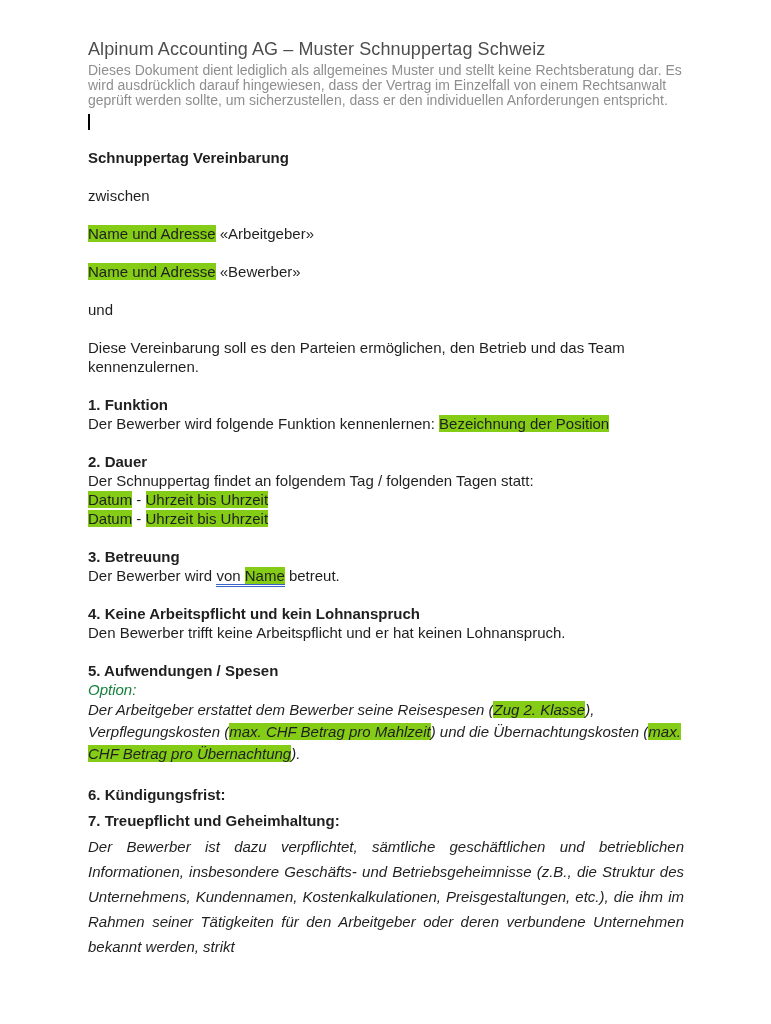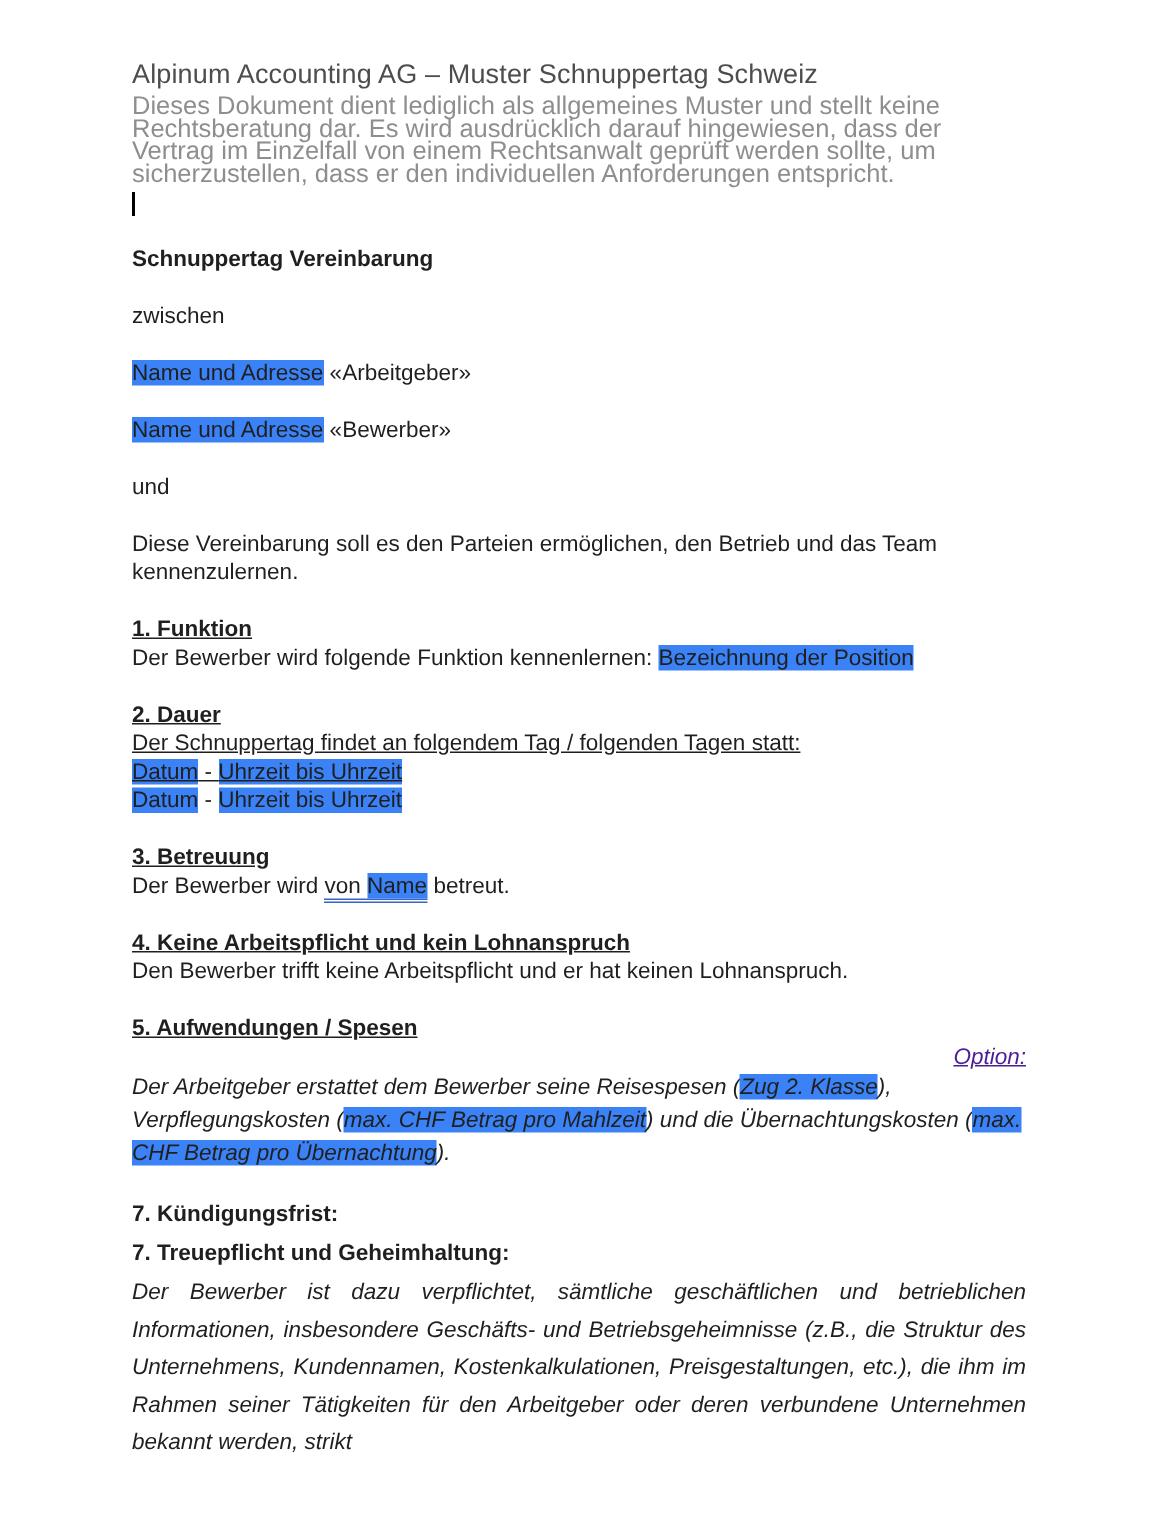--- a/index.html
+++ b/index.html
@@ -23,52 +23,51 @@
   
   .doc-title {
     font-size: 18px;
     line-height: 22px;
     color: #4d4d4d;
     margin: 0 0 3px 0;
     font-weight: 400;
     letter-spacing: 0.1px;
   }
   .doc-disclaimer {
-    font-size: 17px;
+    font-size: 14px;
     line-height: 15px;
     color: #8e8e8e;
     margin: 0 0 3px 0;
   }
   .caret-line {
     height: 19px;
     margin: 0 0 18px 0;
   }
   .caret {
     display: inline-block;
     width: 1.5px;
     height: 16px;
     background: #000;
     vertical-align: middle;
   }
   
   p { margin: 0 0 19px 0; }
   .bold { font-weight: 700; }
-  .tight { margin-bottom: 0; text-decoration: underline; }
+  .tight { margin-bottom: 0; }
   .oneline { white-space: nowrap; }
   
   .hl {
-    background: #3b82f6;
+    background: #84cc16;
     cursor: pointer;
   }
   
   .red-italic {
-    color: #4c1d95;
+    color: #15803d;
     font-style: italic;
     font-weight: 400;
-    text-align: right;
   }
   
   .grammar {
     border-bottom: 3px double #3a63c8;
   }
   
   .opt-para { line-height: 22px; font-style: italic; }
   
   .sp15 { line-height: 26px; margin-bottom: 0; }
   .sp15-gap { margin-bottom: 20px; }
@@ -113,18 +112,18 @@
   <p class="bold tight oneline">3. Betreuung</p>
   <p class="oneline"><span>Der Bewerber wird </span><span class="grammar"><span>von </span><span class="hl">Name</span></span><span> betreut.</span></p>
 
   <p class="bold tight oneline">4. Keine Arbeitspflicht und kein Lohnanspruch</p>
   <p class="oneline">Den Bewerber trifft keine Arbeitspflicht und er hat keinen Lohnanspruch.</p>
 
   <p class="bold tight oneline">5. Aufwendungen / Spesen</p>
   <p class="tight red-italic oneline">Option:</p>
   <p class="opt-para" style="margin-bottom:17px;"><span>Der Arbeitgeber erstattet dem Bewerber seine Reisespesen (</span><span class="hl">Zug 2. Klasse</span><span>), Verpflegungskosten (</span><span class="hl">max. CHF Betrag pro Mahlzeit</span><span>) und die Übernachtungskosten (</span><span class="hl">max. CHF Betrag pro Übernachtung</span><span>).</span></p>
 
-  <p class="bold sp15 oneline">7. Kündigungsfrist:</p>
+  <p class="bold sp15 oneline">6. Kündigungsfrist:</p>
 
   <p class="bold sp15 oneline">7. Treuepflicht und Geheimhaltung:</p>
   <p class="justified">Der Bewerber ist dazu verpflichtet, sämtliche geschäftlichen und betrieblichen Informationen, insbesondere Geschäfts- und Betriebsgeheimnisse (z.B., die Struktur des Unternehmens, Kundennamen, Kostenkalkulationen, Preisgestaltungen, etc.), die ihm im Rahmen seiner Tätigkeiten für den Arbeitgeber oder deren verbundene Unternehmen bekannt werden, strikt</p>
 
 </div>
 
 </body></html>

